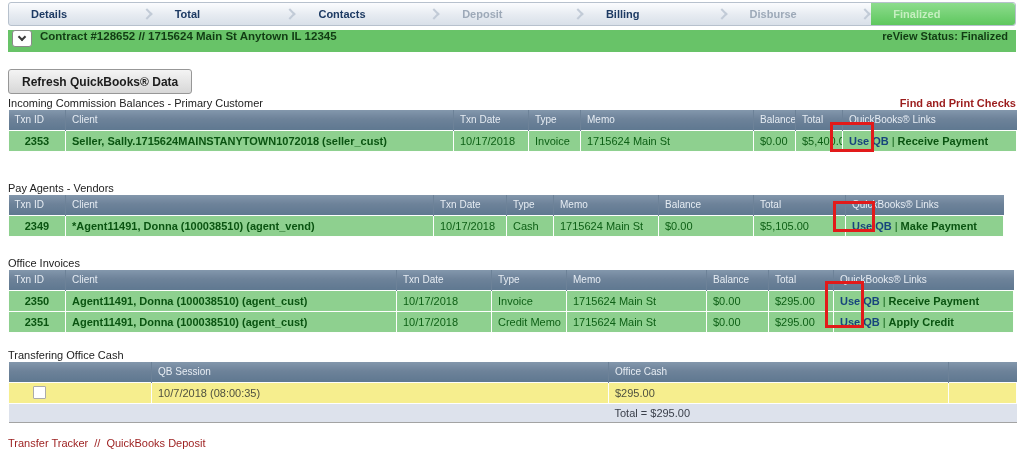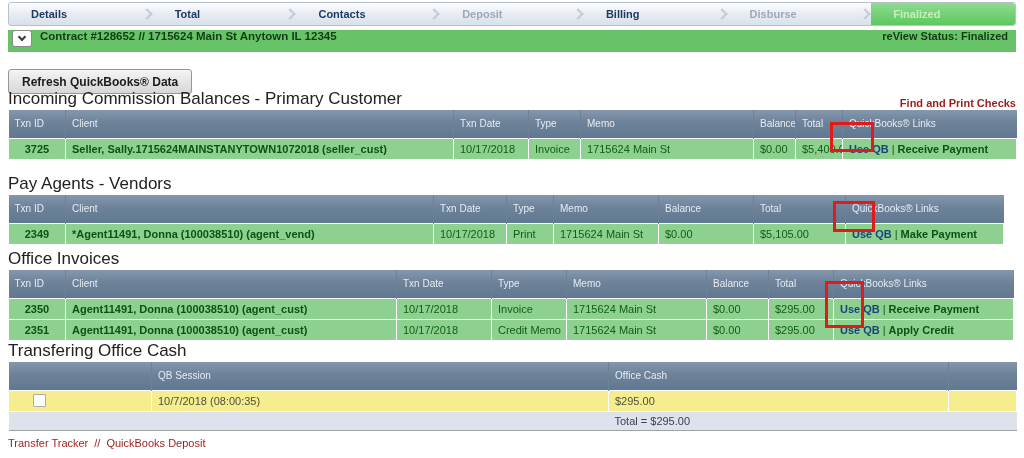--- a/index.html
+++ b/index.html
@@ -34,27 +34,27 @@
   
   .refresh-btn { position:absolute; left:8px; top:69px; height:25px; padding:0 13px;
     background:linear-gradient(180deg,#f4f4f4,#d7d7d7); border:1px solid #979797;
     border-radius:3px; font-weight:bold; font-size:12px; color:#1c1c1c;
     font-family:"Liberation Sans",sans-serif; cursor:pointer; }
 
   
   .section { position:absolute; left:8px; }
   .sec-head { display:flex; justify-content:space-between; align-items:flex-end;
     height:13px; margin-bottom:1px; }
-  .sec-title { font-size:17px; color:#222; }
+  .sec-title { font-size:11px; color:#222; }
   .red-link { font-size:11px; font-weight:bold; color:#9b1c1c; cursor:pointer; }
 
   table { border-collapse:collapse; table-layout:fixed; }
   th { background:linear-gradient(180deg,#8397ac 0%,#6d8299 45%,#5f7890 100%);
     color:#e6ecf3; font-weight:normal; font-size:10px; text-align:left;
-    padding:2px 6px; height:28px; border-left:1px solid #6d8298; white-space:nowrap;
+    padding:2px 6px; height:20px; border-left:1px solid #6d8298; white-space:nowrap;
     overflow:hidden; }
   th:first-child { border-left:none; }
   td { background:#8ed08f; color:#0d5f15; font-size:11px; padding:3px 6px; height:21px;
     border:1px solid #fdfefd; white-space:nowrap; overflow:hidden; }
   td.txnid { font-weight:bold; text-align:center; color:#0a5411; }
   td.client { font-weight:bold; color:#0a5411; }
   .use-qb { font-weight:bold; color:#17457c; cursor:pointer; }
   .qb-sep { color:#0d5f15; margin:0 3px; }
   .action-link { font-weight:bold; color:#0a5411; cursor:pointer; }
 
@@ -142,21 +142,21 @@
       <th>Txn ID</th>
       <th>Client</th>
       <th>Txn Date</th>
       <th>Type</th>
       <th>Memo</th>
       <th>Balance</th>
       <th>Total</th>
       <th>QuickBooks® Links</th>
     </tr>
     <tr>
-      <td class="txnid">3725</td>
+      <td class="txnid">2353</td>
       <td class="client">Seller, Sally.1715624MAINSTANYTOWN1072018 (seller_cust)</td>
       <td>10/17/2018</td>
       <td>Invoice</td>
       <td>1715624 Main St</td>
       <td>$0.00</td>
       <td>$5,400.00</td>
       <td>
         <span class="use-qb">Use QB</span><span class="qb-sep">|</span><span class="action-link">Receive Payment</span>
       </td>
     </tr>
@@ -187,21 +187,21 @@
       <th>Type</th>
       <th>Memo</th>
       <th>Balance</th>
       <th>Total</th>
       <th>QuickBooks® Links</th>
     </tr>
     <tr>
       <td class="txnid">2349</td>
       <td class="client">*Agent11491, Donna (100038510) (agent_vend)</td>
       <td>10/17/2018</td>
-      <td>Print</td>
+      <td>Cash</td>
       <td>1715624 Main St</td>
       <td>$0.00</td>
       <td>$5,105.00</td>
       <td>
         <span class="use-qb">Use QB</span><span class="qb-sep">|</span><span class="action-link">Make Payment</span>
       </td>
     </tr>
   </tbody>
     </table>
 </div>

